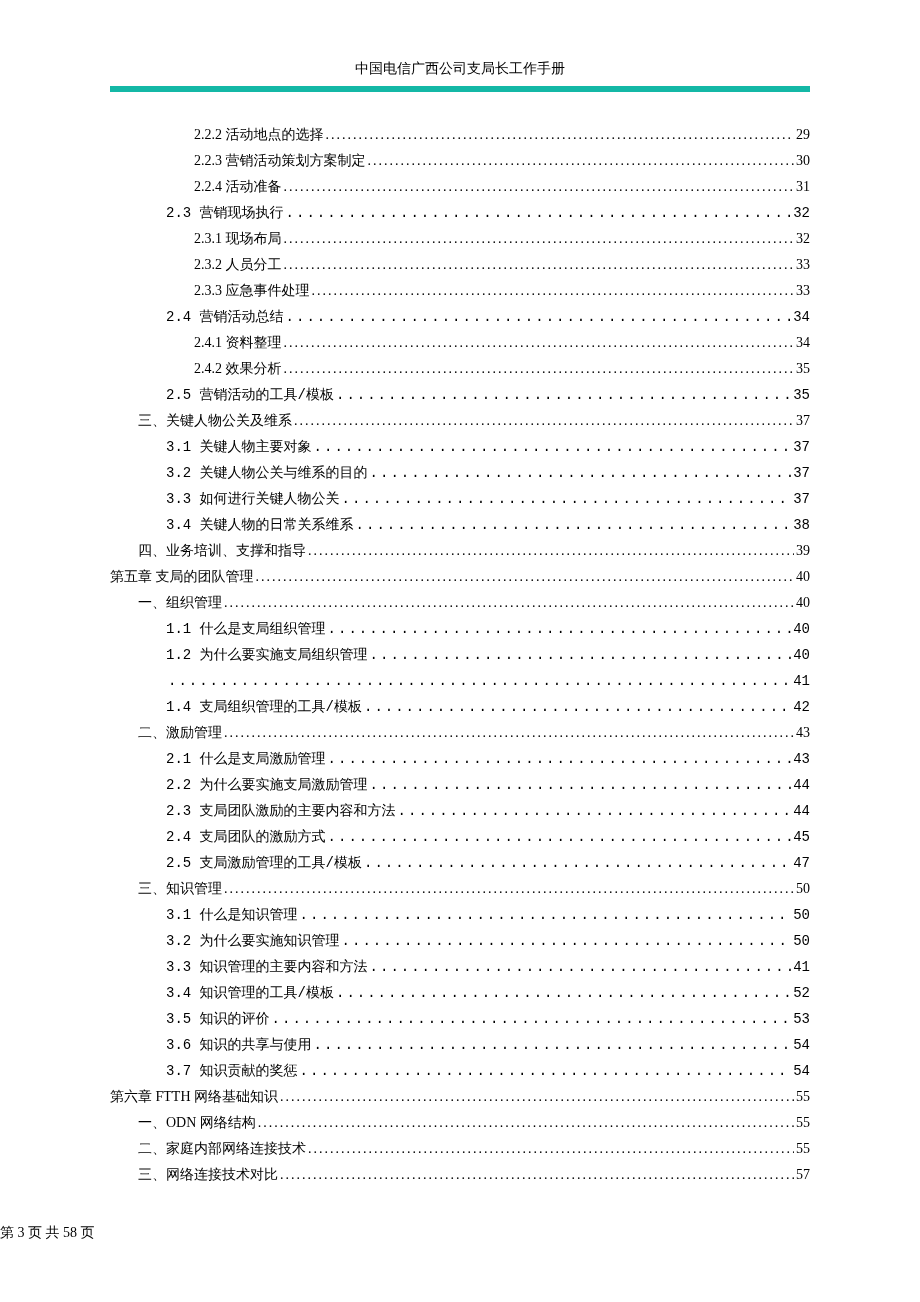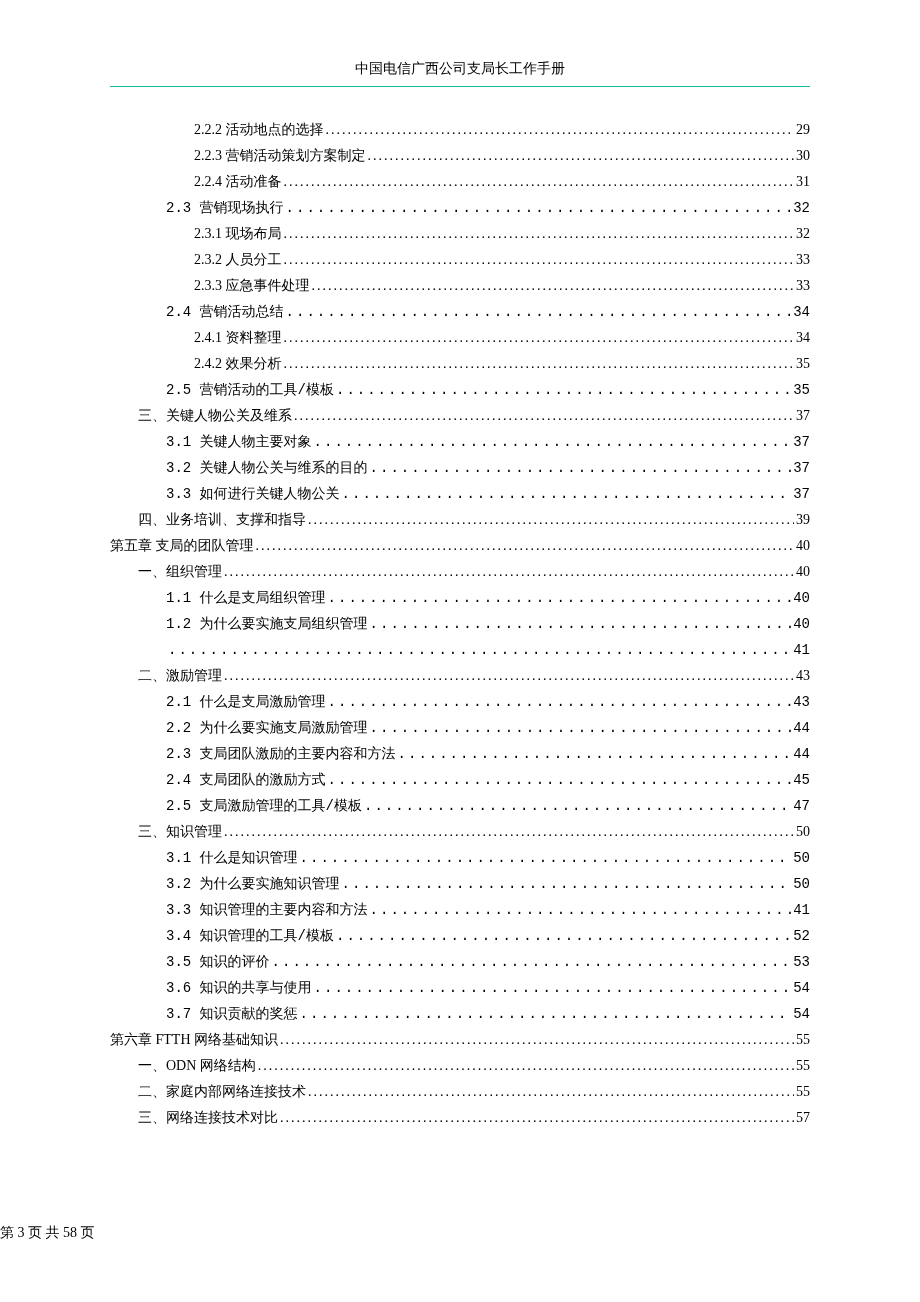--- a/index.html
+++ b/index.html
@@ -12,21 +12,21 @@
       position: relative;
     }
     .page {
       padding: 60px 110px 0 110px;
     }
     .header {
       text-align: center;
       font-size: 14px;
       color: #000;
       padding-bottom: 8px;
-      border-bottom: 1px solid #14b8a6;
+      border-bottom: 6px solid #14b8a6;
       margin-bottom: 30px;
     }
     .toc {
       font-size: 14px;
       line-height: 26px;
     }
     .toc-row {
       display: flex;
       align-items: baseline;
       white-space: nowrap;
@@ -135,20 +135,25 @@
       <div class="toc-row indent-2">
         <span class="toc-title">3.2 关键人物公关与维系的目的</span>
         <span class="toc-dots"></span>
         <span class="toc-page">37</span>
       </div>
       <div class="toc-row indent-2">
         <span class="toc-title">3.3 如何进行关键人物公关</span>
         <span class="toc-dots"></span>
         <span class="toc-page">37</span>
       </div>
+      <div class="toc-row indent-2">
+        <span class="toc-title">3.4 关键人物的日常关系维系</span>
+        <span class="toc-dots"></span>
+        <span class="toc-page">38</span>
+      </div>
       <div class="toc-row indent-1">
         <span class="toc-title">四、业务培训、支撑和指导</span>
         <span class="toc-dots"></span>
         <span class="toc-page">39</span>
       </div>
       <div class="toc-row indent-0">
         <span class="toc-title">第五章 支局的团队管理 </span>
         <span class="toc-dots"></span>
         <span class="toc-page">40</span>
       </div>
@@ -163,20 +168,25 @@
         <span class="toc-page">40</span>
       </div>
       <div class="toc-row indent-2">
         <span class="toc-title">1.2 为什么要实施支局组织管理</span>
         <span class="toc-dots"></span>
         <span class="toc-page">40</span>
       </div>
       <div class="toc-row indent-2">
         <span class="toc-dots"></span>
         <span class="toc-page">41</span>
+      </div>
+      <div class="toc-row indent-2">
+        <span class="toc-title">1.4 支局组织管理的工具/模板</span>
+        <span class="toc-dots"></span>
+        <span class="toc-page">42</span>
       </div>
       <div class="toc-row indent-1">
         <span class="toc-title">二、激励管理</span>
         <span class="toc-dots"></span>
         <span class="toc-page">43</span>
       </div>
       <div class="toc-row indent-2">
         <span class="toc-title">2.1 什么是支局激励管理</span>
         <span class="toc-dots"></span>
         <span class="toc-page">43</span>

